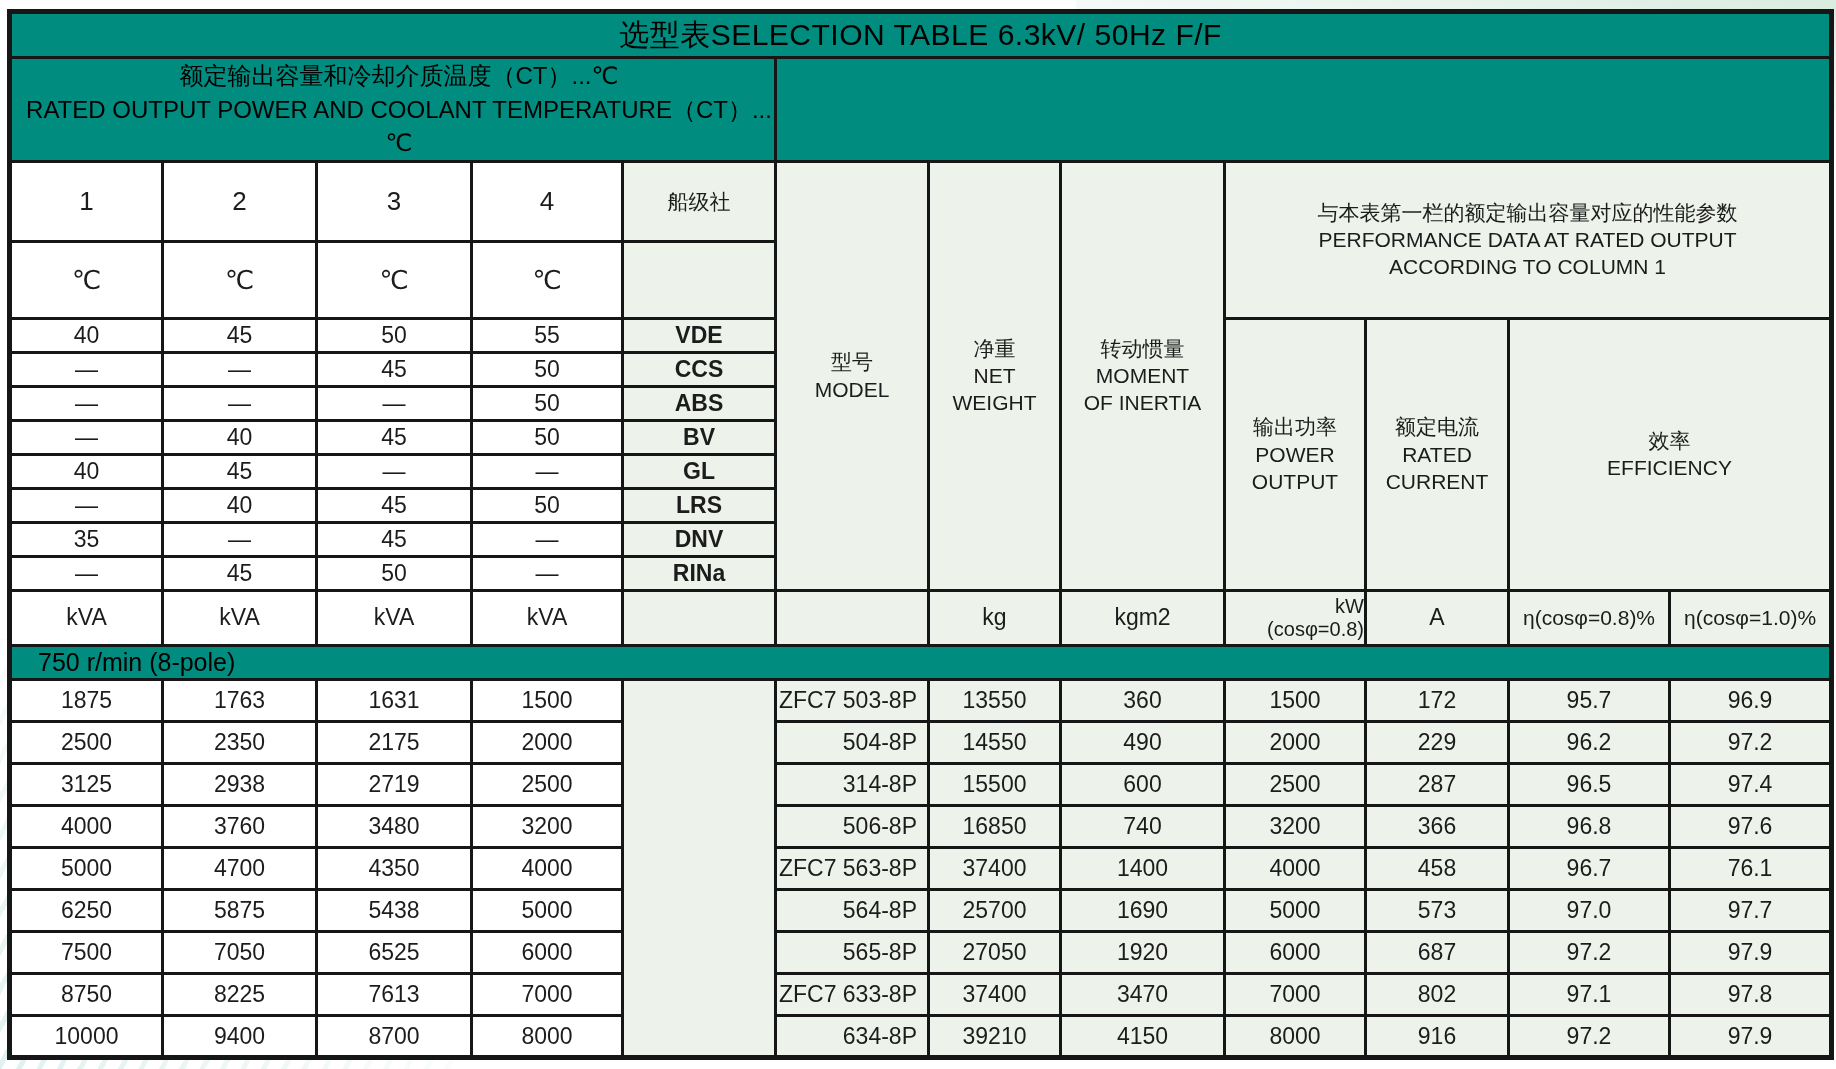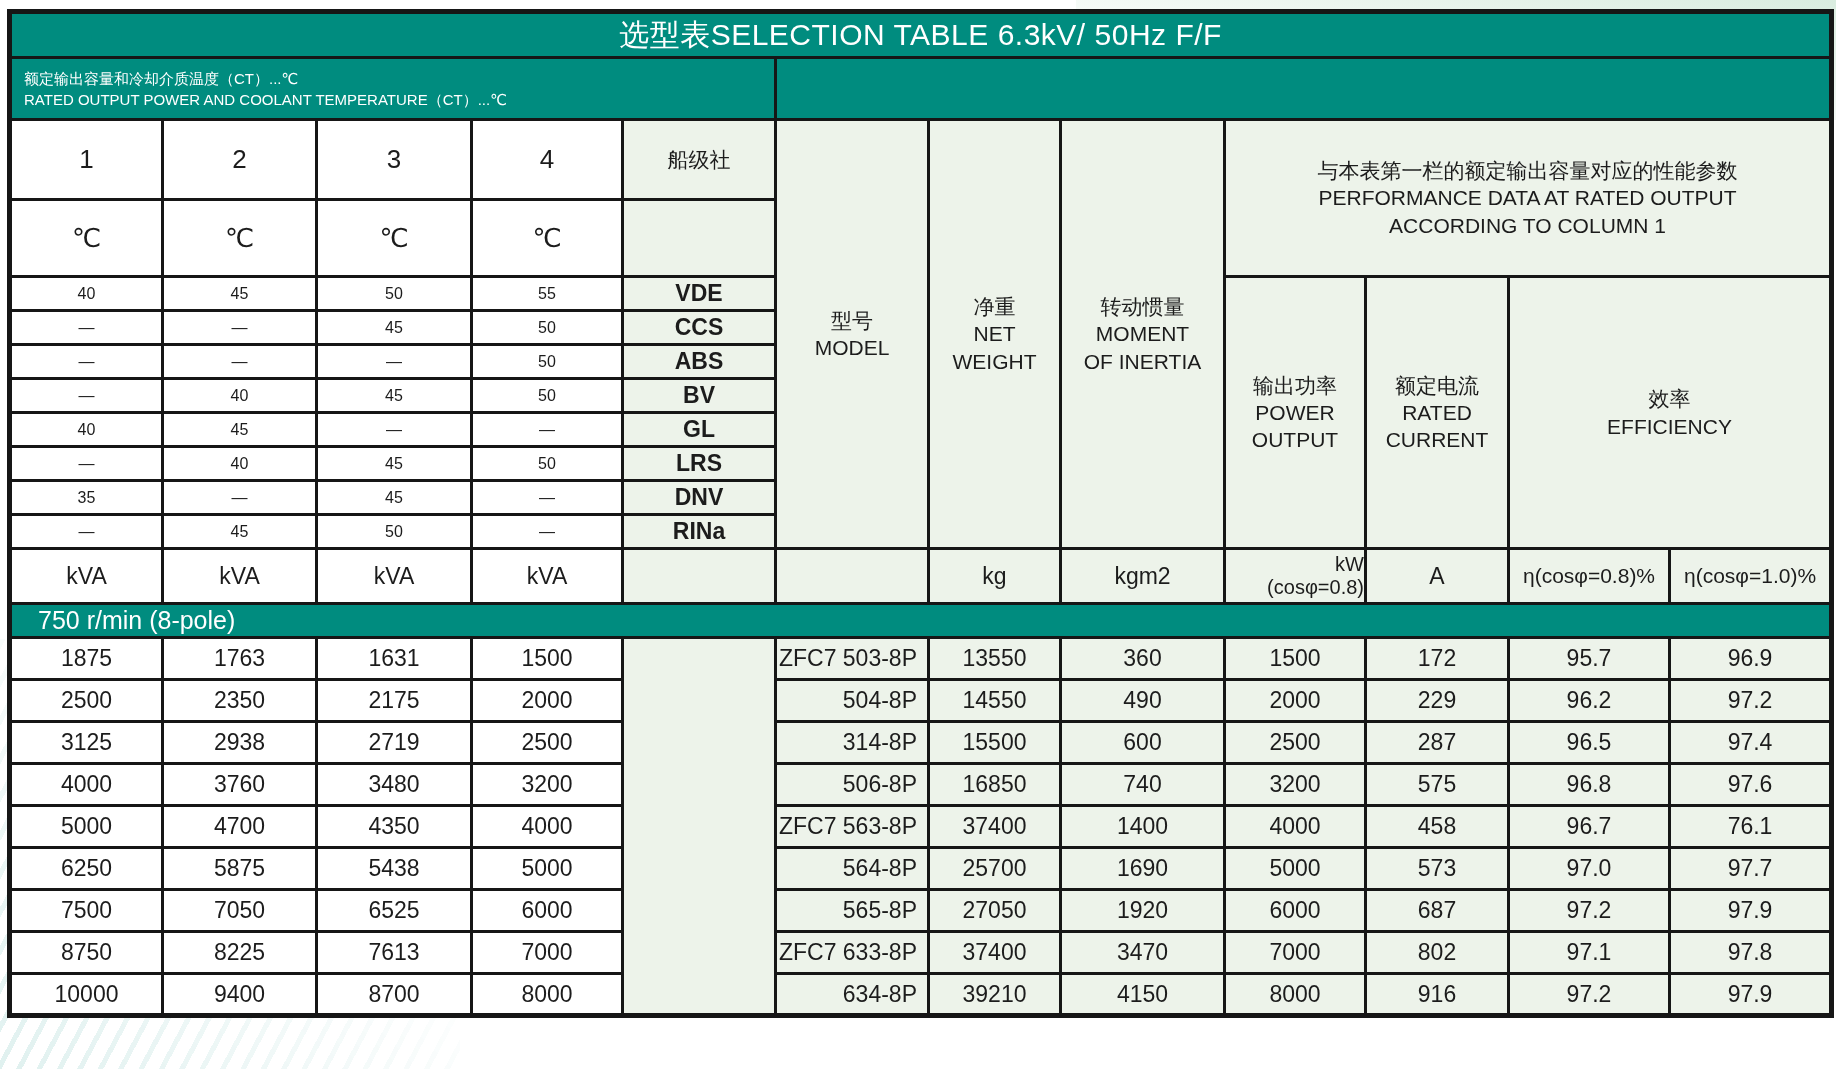--- a/index.html
+++ b/index.html
@@ -36,35 +36,35 @@
     border:5px solid var(--border);
     z-index:1;
   }
   td{
     border:3px solid var(--border);
     text-align:center;vertical-align:middle;
     font-size:24px;line-height:1.25;
     background:#ffffff;color:var(--ink);
     padding:0;overflow:hidden;
   }
-  td.teal{background:var(--teal);color:#ffffff;}
+  td.teal{background:var(--teal);color:#000000;}
   td.green{background:var(--green);}
   tr.r-title{height:46px;}
   tr.r-sub{height:62px;}
   tr.r-a{height:80px;}
   tr.r-b{height:77px;}
   tr.r-soc{height:34px;}
   tr.r-units{height:55px;}
   tr.r-band{height:33px;}
   tr.r-data{height:42px;}
   .title-cell{font-size:30px;letter-spacing:0.5px;}
-  .sub-cell{text-align:left;padding-left:12px;font-size:15px;line-height:1.4;}
+  .sub-cell{text-align:center;padding-left:12px;font-size:24px;line-height:1.4;}
   .hdr{font-size:21px;line-height:1.3;}
   .num-hdr{font-size:26px;}
-  .soc-temp{font-size:16px;}
+  .soc-temp{font-size:23px;}
   .soc-name{font-size:23px;font-weight:bold;}
   .unit{font-size:23px;}
   .unit-small{font-size:20px;line-height:1.15;text-align:right;}
   .eff-unit{font-size:21px;}
   .band-cell{text-align:left;padding-left:26px;font-size:25px;}
   .model-cell{text-align:right;padding-right:10px;font-size:23px;}
   .kva-cell,.val-cell{font-size:23px;}
 </style>
 </head>
 <body>
@@ -269,21 +269,21 @@
       </tr>
       <tr class="r-data">
         <td class="kva-cell">4000</td>
         <td class="kva-cell">3760</td>
         <td class="kva-cell">3480</td>
         <td class="kva-cell">3200</td>
         <td class="green model-cell">506-8P</td>
         <td class="green val-cell">16850</td>
         <td class="green val-cell">740</td>
         <td class="green val-cell">3200</td>
-        <td class="green val-cell">575</td>
+        <td class="green val-cell">366</td>
         <td class="green val-cell">96.8</td>
         <td class="green val-cell">97.6</td>
       </tr>
       <tr class="r-data">
         <td class="kva-cell">5000</td>
         <td class="kva-cell">4700</td>
         <td class="kva-cell">4350</td>
         <td class="kva-cell">4000</td>
         <td class="green model-cell">ZFC7 563-8P</td>
         <td class="green val-cell">37400</td>

